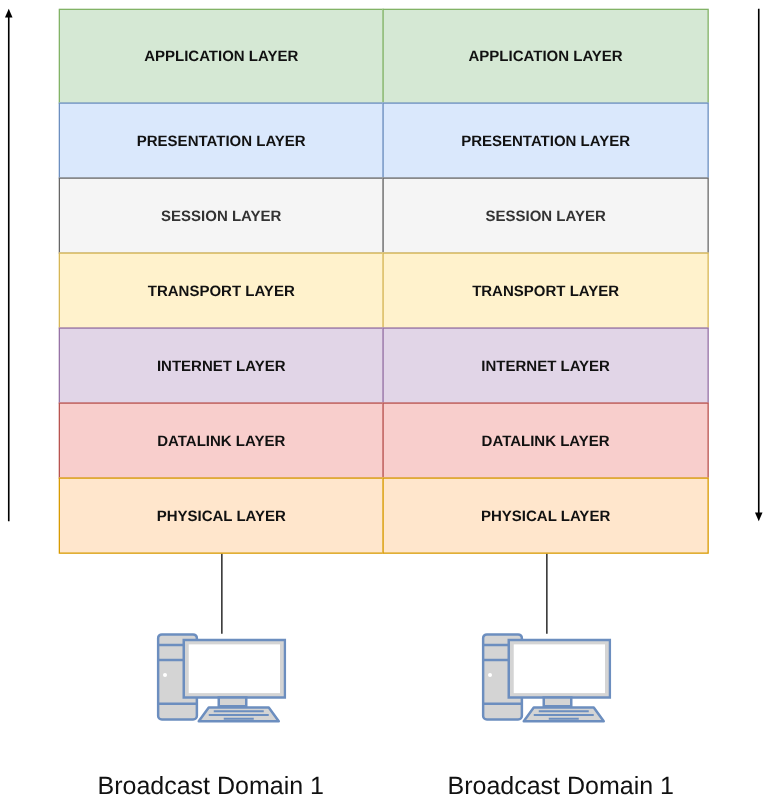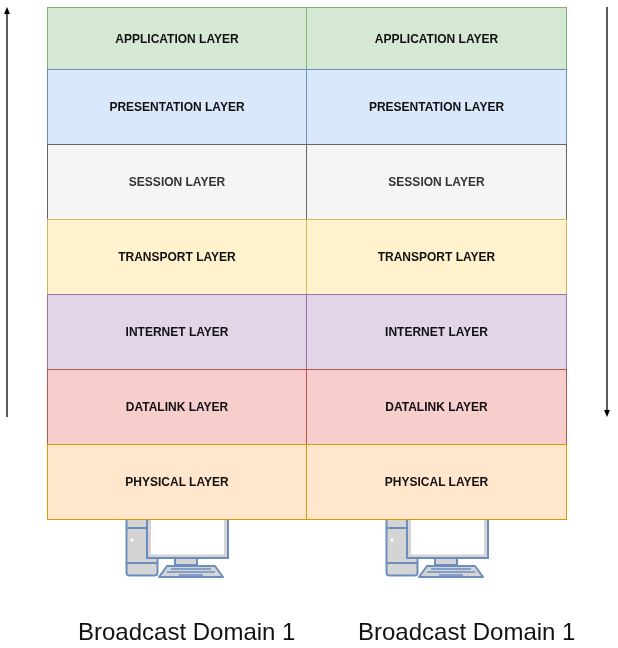--- a/index.html
+++ b/index.html
@@ -1,29 +1,29 @@
 <!DOCTYPE html>
 <html><head>
 <meta charset="utf-8">
 <style>
   html, body { margin: 0; padding: 0; background: #ffffff; }
   body { width: 618px; height: 648px; position: relative; overflow: hidden;
          font-family: "Liberation Sans", sans-serif; }
   .stack { position: absolute; top: 7px; width: 260px; }
   .stack.left { left: 47px; }
   .stack.right { left: 307px; }
-  .layer { box-sizing: border-box; height: 63px; display: flex; align-items: center;
+  .layer { box-sizing: border-box; height: 76px; display: flex; align-items: center;
            justify-content: center; font-size: 12px; font-weight: bold; color: #111;
            border-style: solid; border-width: 1px; }
-  .layer + .layer { margin-top: -1px; height: 76px; }
+  .layer + .layer { margin-top: -1px; height: 61px; }
   .stack.right .layer { margin-left: -1px; width: 261px; }
   .arrow { position: absolute; }
   .wire { position: absolute; width: 1px; background: #000; }
   .pc { position: absolute; width: 104px; height: 74px; }
-  .caption { position: absolute; font-size: 24px; color: #111; white-space: nowrap; }
+  .caption { position: absolute; font-size: 20px; color: #111; white-space: nowrap; }
 </style>
 </head>
 <body>
 
 <svg class="arrow" style="left:2px; top:6px;" width="10" height="412">
   <line x1="5" y1="6" x2="5" y2="411" stroke="#000" stroke-width="1.3"></line>
   <polygon points="5,1 2,8 8,8" fill="#000"></polygon>
 </svg>
 
 <svg class="arrow" style="left:602px; top:6px;" width="10" height="412">

